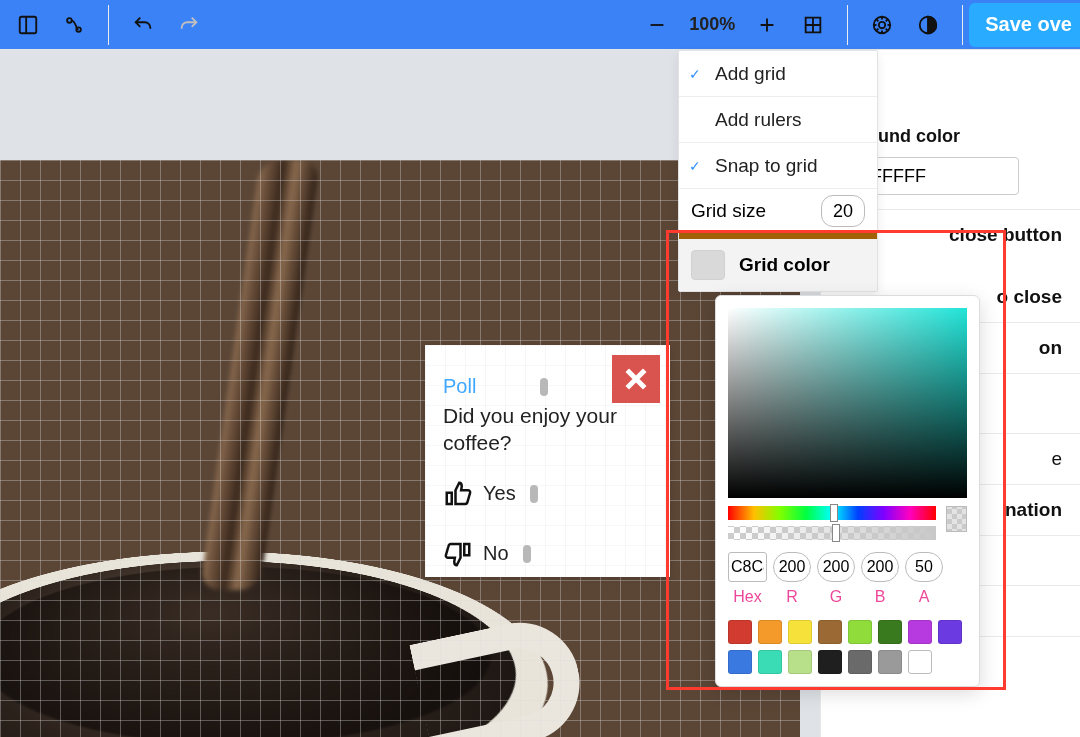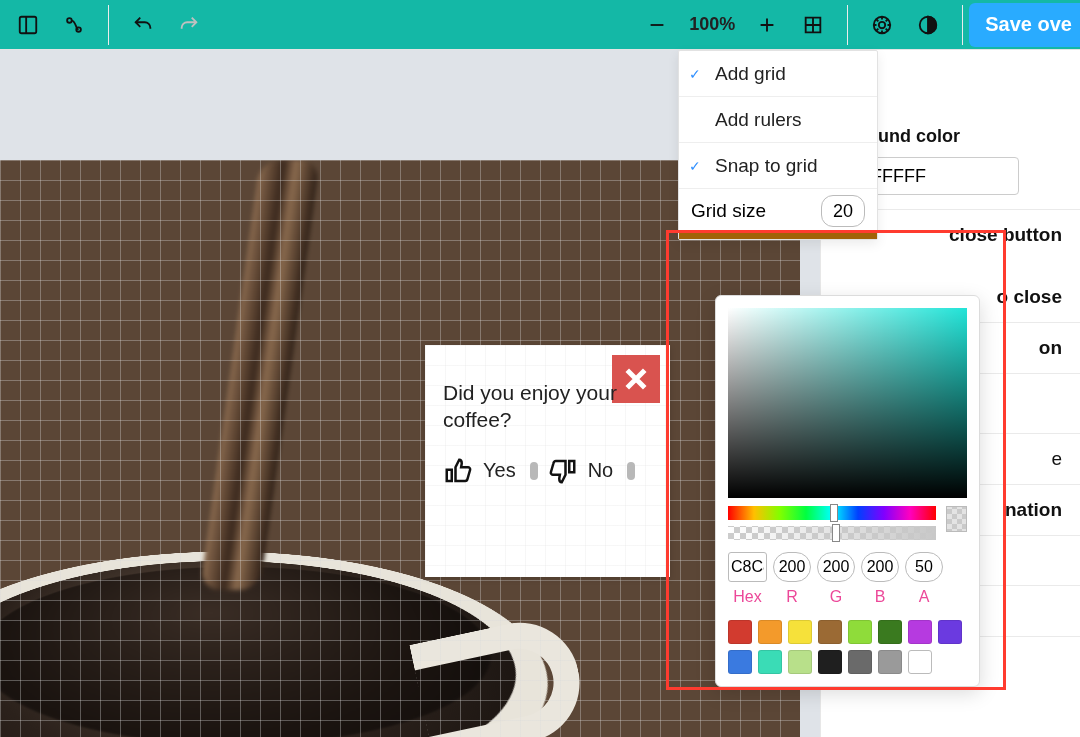--- a/index.html
+++ b/index.html
@@ -1,19 +1,19 @@
 <!DOCTYPE html>
 <html><head>
 <meta charset="utf-8">
 <style>
   * { box-sizing: border-box; margin: 0; padding: 0; font-family: -apple-system, BlinkMacSystemFont, "Segoe UI", Helvetica, Arial, sans-serif; }
   body { width: 1080px; height: 737px; overflow: hidden; background: #f5f6f7; position: relative; }
 
   
-  .toolbar { height: 50px; background: #14b8a6; display: flex; align-items: center; border-bottom: 1px solid #e5e5e5; position: relative; z-index: 50; }
+  .toolbar { height: 50px; background: #3b82f6; display: flex; align-items: center; border-bottom: 1px solid #e5e5e5; position: relative; z-index: 50; }
   .tb-group { display: flex; align-items: center; gap: 18px; padding: 0 14px; }
   .tb-sep { width: 1px; height: 40px; background: #ececec; margin: 0 6px; }
   .tb-btn { width: 28px; height: 28px; display: flex; align-items: center; justify-content: center; color: #222; cursor: pointer; }
   .tb-btn svg { width: 22px; height: 22px; stroke: #111; fill: none; stroke-width: 2; }
   .tb-btn.disabled svg { stroke: #c0c0c0; }
   .zoom-label { font-size: 18px; font-weight: 600; color: #222; }
   .spacer { flex: 1; }
   .save-btn { background: #29abff; color: #fff; font-size: 20px; font-weight: 600; border: none; border-radius: 6px; padding: 10px 16px; margin-right: -8px; height: 44px; display:flex; align-items:center;}
 
   
@@ -31,21 +31,21 @@
      background-size: 20px 20px; pointer-events:none; }
 
   
   .poll-card { position:absolute; left:425px; top:185px; width:245px; height:232px; background:#fff; box-shadow: 0 2px 6px rgba(0,0,0,0.15); }
   .poll-card .grid-overlay { opacity:0.7; }
   .poll-close { position:absolute; top:10px; right:10px; width:48px; height:48px; background:#d9534f; display:flex; align-items:center; justify-content:center; }
   .poll-close svg { width:30px; height:30px; stroke:#fff; stroke-width:4; }
   .poll-body { position:absolute; top:30px; left:18px; right:18px; }
   .poll-tag { color:#3fa7ff; font-size:20px; font-weight:500; display:flex; align-items:center; gap:60px;}
   .poll-q { color:#222; font-size:21px; line-height:1.3; margin-top:4px; }
-  .poll-opts { margin-top:22px; display:flex; flex-direction:row; gap:10px; }
+  .poll-opts { margin-top:22px; display:flex; flex-direction:column; gap:30px; }
   .poll-opt { display:flex; align-items:center; gap:10px; font-size:20px; color:#222;}
   .poll-opt svg { width:30px; height:30px; stroke:#111; fill:none; stroke-width:2; }
   .pill { display:inline-block; width:8px; height:18px; background:#b8b8b8; border-radius:4px; margin-left:4px;}
 
   
   .grid-menu { position:absolute; top:50px; left:678px; width:200px; background:#fff; border:1px solid #e2e2e2; border-radius:2px; box-shadow:0 4px 12px rgba(0,0,0,0.08); z-index:60; }
   .grid-menu .row { display:flex; align-items:center; height:46px; padding:0 16px 0 10px; font-size:19px; color:#222; border-bottom:1px solid #eee; gap:8px;}
   .grid-menu .row:last-child { border-bottom:none; }
   .grid-menu .chk { width:18px; color:#2f8fff; font-size:14px; }
   .grid-size-row { display:flex; align-items:center; justify-content:space-between; height:50px; padding:0 12px; font-size:19px; border-bottom:6px solid #a16207;}
@@ -174,20 +174,24 @@
     <div class="grid-overlay"></div>
 
     <div class="poll-card">
       <div class="grid-overlay"></div>
       <div class="poll-close">
         <svg viewBox="0 0 24 24">
             <path d="M5 5l14 14M19 5L5 19"></path>
           </svg>
       </div>
       <div class="poll-body">
+        <div class="poll-tag">
+          <span>Poll</span>
+          <span class="pill"></span>
+        </div>
         <div class="poll-q">Did you enjoy your coffee?</div>
         <div class="poll-opts">
           <div class="poll-opt">
             <svg viewBox="0 0 24 24">
                 <path d="M7 11v9H3v-9h4zm3 9V9l3-6c1 0 2 1 2 3l-.5 3H20c1 0 2 1 1.7 2l-2 7c-.2 1-1 2-2 2H10z"></path>
               </svg>
             <span>Yes</span>
             <span class="pill"></span>
           </div>
           <div class="poll-opt">
@@ -243,20 +247,24 @@
     <span>Add rulers</span>
   </div>
   <div class="row">
     <span class="chk">✓</span>
     <span>Snap to grid</span>
   </div>
   <div class="grid-size-row">
     <span>Grid size</span>
     <input value="20" style="">
   </div>
+  <div class="grid-color-row">
+    <div class="sw"></div>
+    <div class="lbl">Grid color</div>
+  </div>
 </div>
 
 <div class="highlight-rect"></div>
 
 <div class="picker">
   <div class="sv-box"></div>
   <div class="bars-row">
     <div class="bars-col">
       <div class="hue-bar">
         <div class="thumb" style="left:49%"></div>

